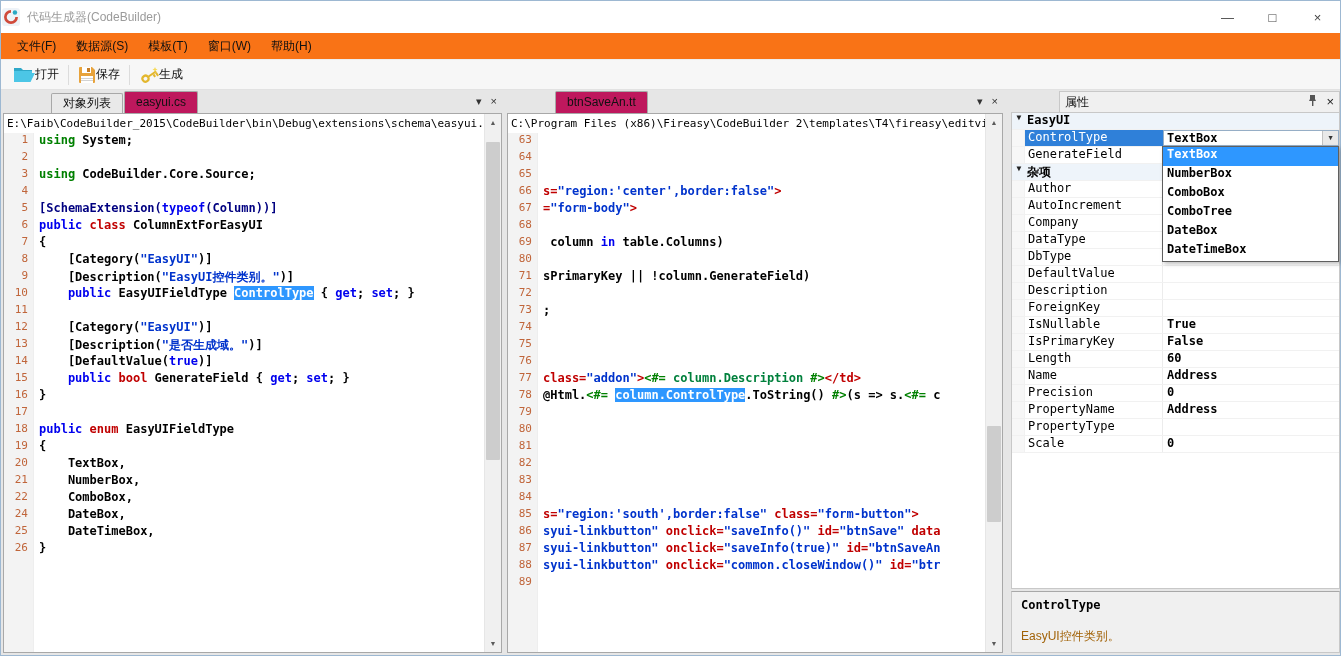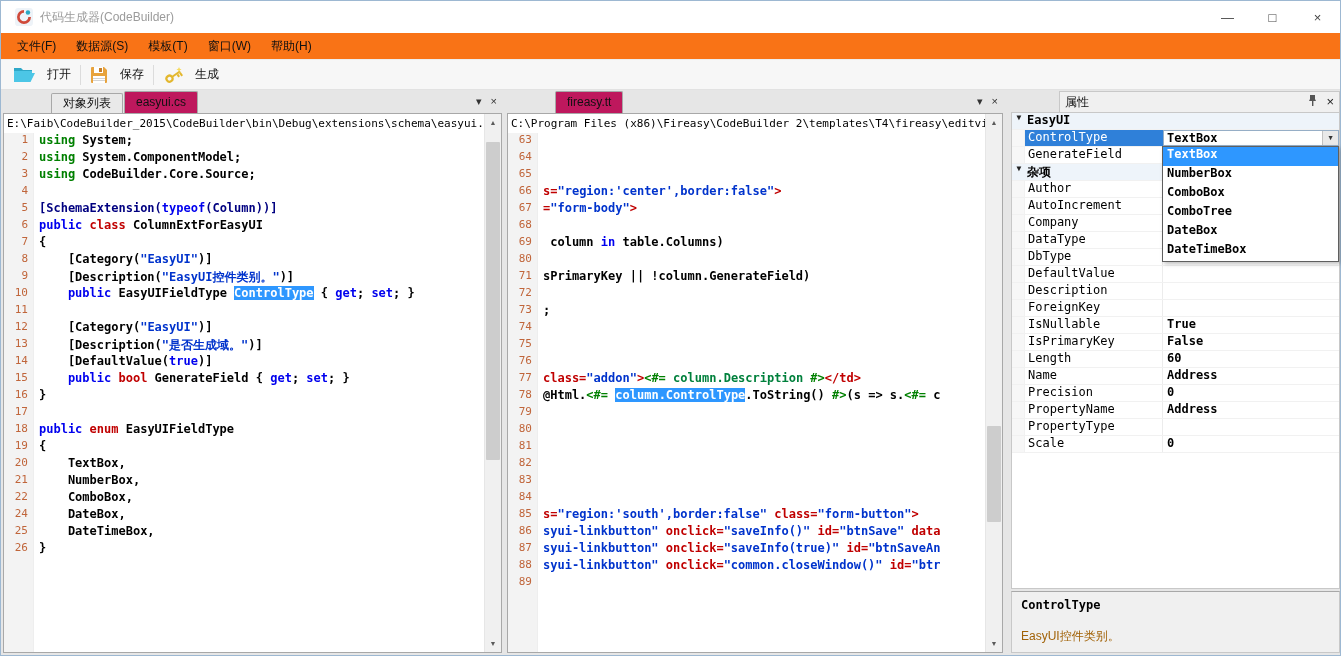--- a/index.html
+++ b/index.html
@@ -8,35 +8,35 @@
     width:1341px; height:656px; overflow:hidden;
     font-family:"Liberation Sans", sans-serif;
     background:#fff;
   }
   .window {
     position:relative; width:1341px; height:656px;
     background:#e6e6e6; border:1px solid #9db8d2;
   }
 
   
-  .titlebar { height:32px; background:#ffffff; display:flex; align-items:center; padding-left:14px; }
+  .titlebar { height:32px; background:#ffffff; display:flex; align-items:center; padding-left:1px; }
   .app-icon { width:18px; height:18px; margin-right:7px; flex:0 0 18px; }
   .titlebar .title { font-size:12px; color:#9b9b9b; flex:1; }
   .win-controls { display:flex; height:32px; }
   .win-btn { width:45px; height:32px; display:flex; align-items:center; justify-content:center;
              color:#444; font-size:13px; cursor:default; }
 
   
   .menubar { height:26px; background:#f97316; display:flex; align-items:stretch; padding-left:6px; font-size:12px; color:#111; }
   .menu-item { padding:0 10px; display:flex; align-items:center; }
 
   
   .toolbar { height:31px; background:#f7f7f7; border-top:1px solid #ededed; border-bottom:1px solid #e2e2e2;
              display:flex; align-items:center; padding-left:5px; font-size:12px; color:#111; }
-  .tool-btn { display:flex; align-items:center; gap:12px; padding:2px 7px; height:26px; }
+  .tool-btn { display:flex; align-items:center; gap:0; padding:2px 7px; height:26px; }
   .tool-icon { display:inline-flex; align-items:center; }
   .tool-sep { width:1px; height:20px; background:#dcdcdc; margin:0 2px; }
 
   
   .main { position:absolute; top:89px; left:0; right:0; bottom:0; background:#e6e6e6; }
   .panel { position:absolute; top:1px; bottom:2px;padding-left:48px; }
   .panel.left   { left:2px;    width:499px; }
   .panel.middle { left:506px;  width:496px; }
   .panel.right  { left:1010px; width:329px; }
   .splitter { position:absolute; top:0; bottom:0; background:#e6e6e6; }
@@ -186,21 +186,21 @@
         <div class="tabbar-controls">
           <span>▾</span>
           <span>×</span>
         </div>
       </div>
       <div class="editor-frame">
         <div class="pathbar">E:\Faib\CodeBuilder_2015\CodeBuilder\bin\Debug\extensions\schema\easyui.cs</div>
         <div class="code-area" id="left-code">
           <div class="gutter-strip"></div>
         <div class="code-line"><span class="ln">1</span><span class="code"><span class="tk-g">using</span><span class="tk-d"> System;</span></span></div>
-            <div class="code-line"><span class="ln">2</span><span class="code"><span class="tk-g">using</span><span class="tk-d"> System.ComponentModel;</span></span></div>
+            <div class="code-line"><span class="ln">2</span></div>
             <div class="code-line"><span class="ln">3</span><span class="code"><span class="tk-g">using</span><span class="tk-d"> CodeBuilder.Core.Source;</span></span></div>
             <div class="code-line"><span class="ln">4</span><span class="code"></span></div>
             <div class="code-line"><span class="ln">5</span><span class="code"><span class="tk-n">[SchemaExtension(</span><span class="tk-k">typeof</span><span class="tk-n">(Column))]</span></span></div>
             <div class="code-line"><span class="ln">6</span><span class="code"><span class="tk-k">public </span><span class="tk-r">class </span><span class="tk-d">ColumnExtForEasyUI</span></span></div>
             <div class="code-line"><span class="ln">7</span><span class="code"><span class="tk-d">{</span></span></div>
             <div class="code-line"><span class="ln">8</span><span class="code"><span class="tk-d">    [Category(</span><span class="tk-b">"EasyUI"</span><span class="tk-d">)]</span></span></div>
             <div class="code-line"><span class="ln">9</span><span class="code"><span class="tk-d">    [Description(</span><span class="tk-b">"EasyUI控件类别。"</span><span class="tk-d">)]</span></span></div>
             <div class="code-line"><span class="ln">10</span><span class="code"><span class="tk-k">    public </span><span class="tk-d">EasyUIFieldType </span><span class="tk-sel">ControlType</span><span class="tk-d"> { </span><span class="tk-k">get</span><span class="tk-d">; </span><span class="tk-k">set</span><span class="tk-d">; }</span></span></div>
             <div class="code-line"><span class="ln">11</span><span class="code"></span></div>
             <div class="code-line"><span class="ln">12</span><span class="code"><span class="tk-d">    [Category(</span><span class="tk-b">"EasyUI"</span><span class="tk-d">)]</span></span></div>
@@ -223,21 +223,21 @@
           <div class="thumb" id="left-thumb" style="top: 28px; height: 318px;"></div>
           <div class="arrow down">▼</div>
         </div>
       </div>
     </div>
 
     <div class="splitter" style="left:501px;width:5px;"></div>
 
     <div class="panel middle">
       <div class="tabbar">
-        <div class="tab active">fireasy.tt</div>
+        <div class="tab active">btnSaveAn.tt</div>
         <div class="tabbar-controls">
           <span>▾</span>
           <span>×</span>
         </div>
       </div>
       <div class="editor-frame">
         <div class="pathbar">C:\Program Files (x86)\Fireasy\CodeBuilder 2\templates\T4\fireasy\editview.tt</div>
         <div class="code-area" id="middle-code">
           <div class="gutter-strip"></div>
         <div class="code-line"><span class="ln">63</span><span class="code"></span></div>

